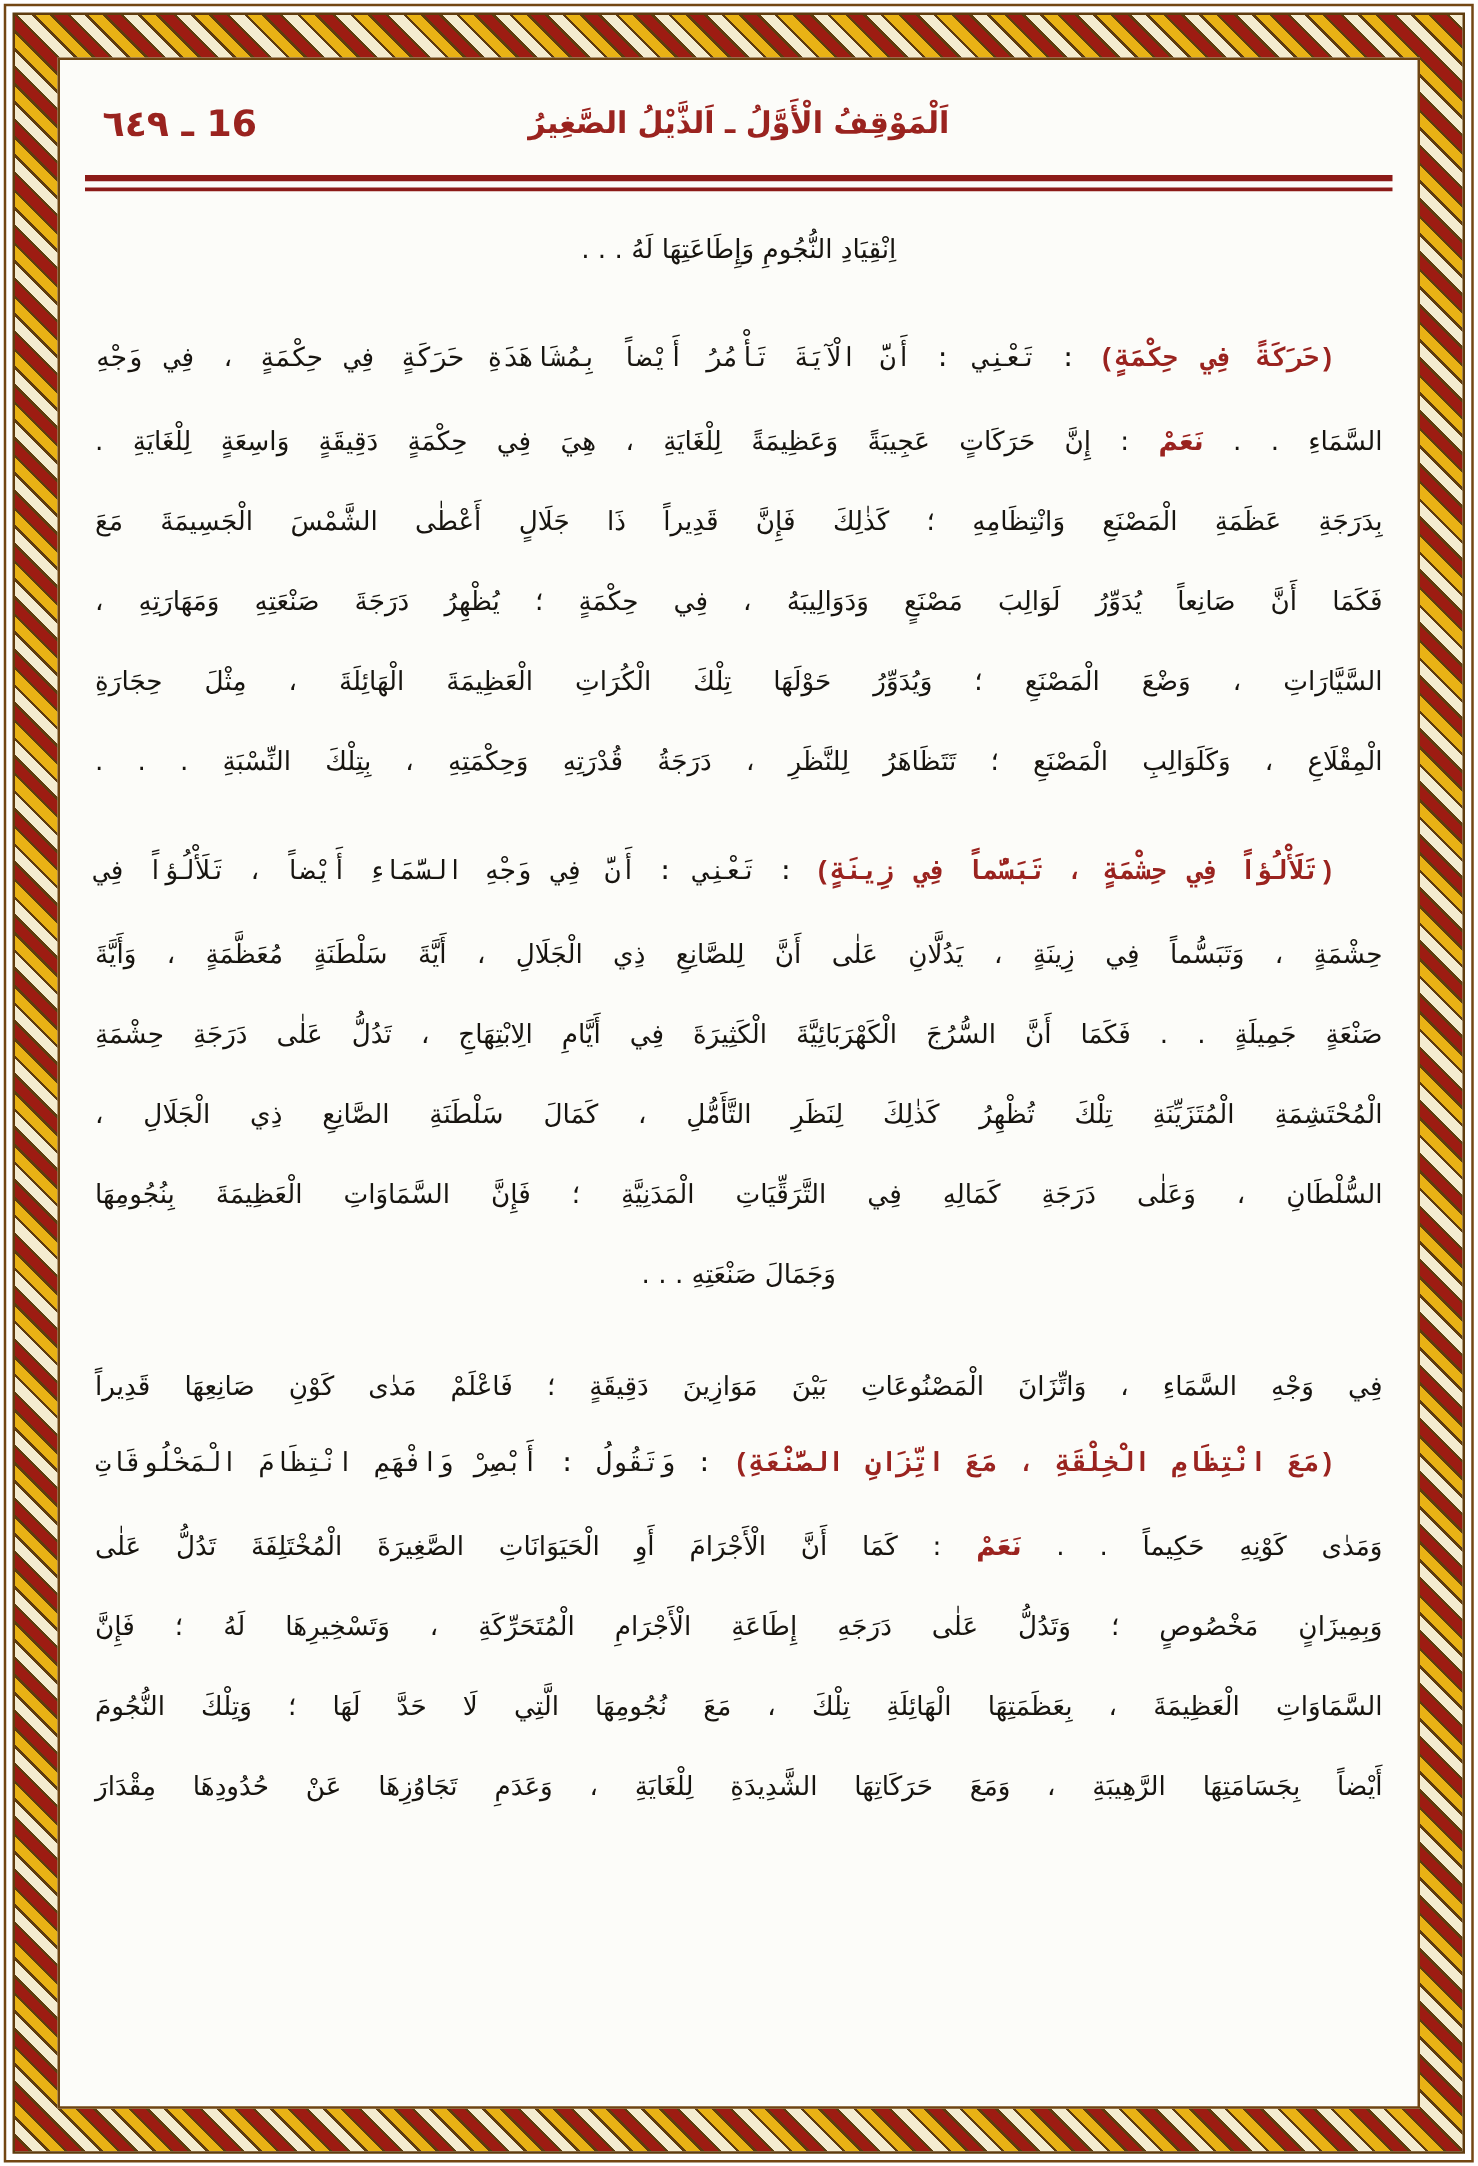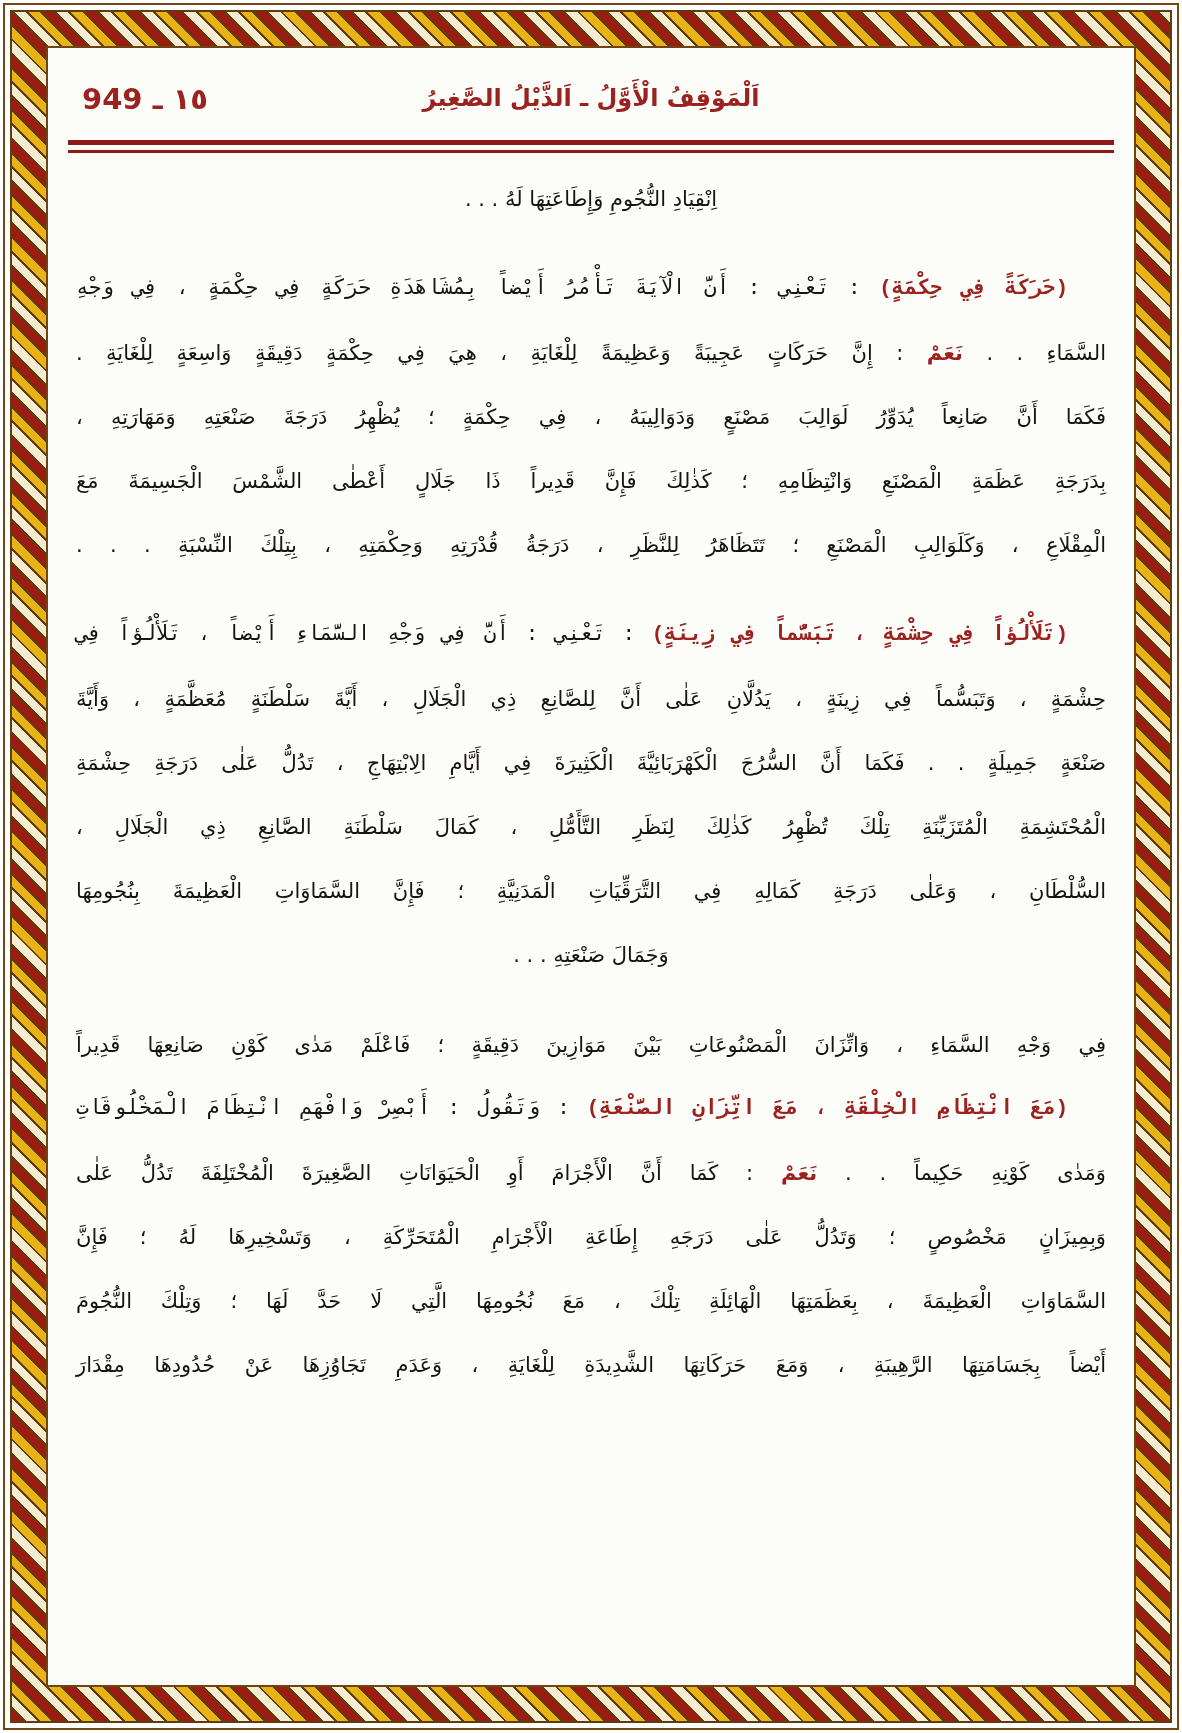--- a/index.html
+++ b/index.html
@@ -57,33 +57,34 @@
   .seg-accent{color:var(--accent,#9a231f);font-weight:bold;}
 </style>
 </head>
 <body>
 
 <div class="outer-hairline"></div>
 <div class="band"></div>
 
 <div class="content">
   <div class="header">
-    <div class="page-label">١٥ ـ 949</div>
+    <div class="page-label">16 ـ ٦٤٩</div>
     <div class="title">اَلْمَوْقِفُ الْأَوَّلُ ـ اَلذَّيْلُ الصَّغِيرُ</div>
   </div>
   <div class="divider"></div>
   <div class="body-text">
       <div class="paragraph">
         <div class="line center"><span class="seg">اِنْقِيَادِ النُّجُومِ وَإِطَاعَتِهَا لَهُ . . .</span></div>
       </div>
       <div class="paragraph">
         <div class="line indent"><span class="seg seg-accent">(حَرَكَةً فِي حِكْمَةٍ)</span><span class="seg"> : تَعْنِي : أَنَّ الْآيَةَ تَأْمُرُ أَيْضاً بِمُشَاهَدَةِ حَرَكَةٍ فِي حِكْمَةٍ ، فِي وَجْهِ</span></div>
         <div class="line"><span class="seg">السَّمَاءِ . . </span><span class="seg seg-accent">نَعَمْ</span><span class="seg"> : إِنَّ حَرَكَاتٍ عَجِيبَةً وَعَظِيمَةً لِلْغَايَةِ ، هِيَ فِي حِكْمَةٍ دَقِيقَةٍ وَاسِعَةٍ لِلْغَايَةِ .</span></div>
+        <div class="line"><span class="seg">بِدَرَجَةِ عَظَمَةِ الْمَصْنَعِ وَانْتِظَامِهِ ؛ كَذٰلِكَ فَإِنَّ قَدِيراً ذَا جَلَالٍ أَعْطٰى الشَّمْسَ الْجَسِيمَةَ مَعَ</span></div>
         <div class="line"><span class="seg">فَكَمَا أَنَّ صَانِعاً يُدَوِّرُ لَوَالِبَ مَصْنَعٍ وَدَوَالِيبَهُ ، فِي حِكْمَةٍ ؛ يُظْهِرُ دَرَجَةَ صَنْعَتِهِ وَمَهَارَتِهِ ،</span></div>
-        <div class="line"><span class="seg">بِدَرَجَةِ عَظَمَةِ الْمَصْنَعِ وَانْتِظَامِهِ ؛ كَذٰلِكَ فَإِنَّ قَدِيراً ذَا جَلَالٍ أَعْطٰى الشَّمْسَ الْجَسِيمَةَ مَعَ</span></div>
+        <div class="line"><span class="seg">السَّيَّارَاتِ ، وَضْعَ الْمَصْنَعِ ؛ وَيُدَوِّرُ حَوْلَهَا تِلْكَ الْكُرَاتِ الْعَظِيمَةَ الْهَائِلَةَ ، مِثْلَ حِجَارَةِ</span></div>
         <div class="line"><span class="seg">الْمِقْلَاعِ ، وَكَلَوَالِبِ الْمَصْنَعِ ؛ تَتَظَاهَرُ لِلنَّظَرِ ، دَرَجَةُ قُدْرَتِهِ وَحِكْمَتِهِ ، بِتِلْكَ النِّسْبَةِ . . .</span></div>
       </div>
       <div class="paragraph">
         <div class="line indent"><span class="seg seg-accent">(تَلَأْلُؤاً فِي حِشْمَةٍ ، تَبَسُّماً فِي زِينَةٍ)</span><span class="seg"> : تَعْنِي : أَنَّ فِي وَجْهِ السَّمَاءِ أَيْضاً ، تَلَأْلُؤاً فِي</span></div>
         <div class="line"><span class="seg">حِشْمَةٍ ، وَتَبَسُّماً فِي زِينَةٍ ، يَدُلَّانِ عَلٰى أَنَّ لِلصَّانِعِ ذِي الْجَلَالِ ، أَيَّةَ سَلْطَنَةٍ مُعَظَّمَةٍ ، وَأَيَّةَ</span></div>
         <div class="line"><span class="seg">صَنْعَةٍ جَمِيلَةٍ . . فَكَمَا أَنَّ السُّرُجَ الْكَهْرَبَائِيَّةَ الْكَثِيرَةَ فِي أَيَّامِ الِابْتِهَاجِ ، تَدُلُّ عَلٰى دَرَجَةِ حِشْمَةِ</span></div>
         <div class="line"><span class="seg">الْمُحْتَشِمَةِ الْمُتَزَيِّنَةِ تِلْكَ تُظْهِرُ كَذٰلِكَ لِنَظَرِ التَّأَمُّلِ ، كَمَالَ سَلْطَنَةِ الصَّانِعِ ذِي الْجَلَالِ ،</span></div>
         <div class="line"><span class="seg">السُّلْطَانِ ، وَعَلٰى دَرَجَةِ كَمَالِهِ فِي التَّرَقِّيَاتِ الْمَدَنِيَّةِ ؛ فَإِنَّ السَّمَاوَاتِ الْعَظِيمَةَ بِنُجُومِهَا</span></div>
         <div class="line center"><span class="seg">وَجَمَالَ صَنْعَتِهِ . . .</span></div>
       </div>

